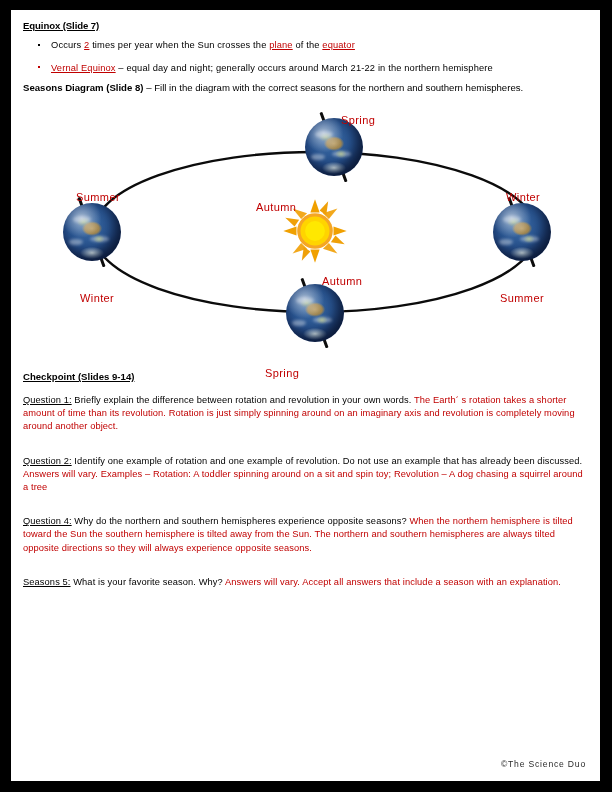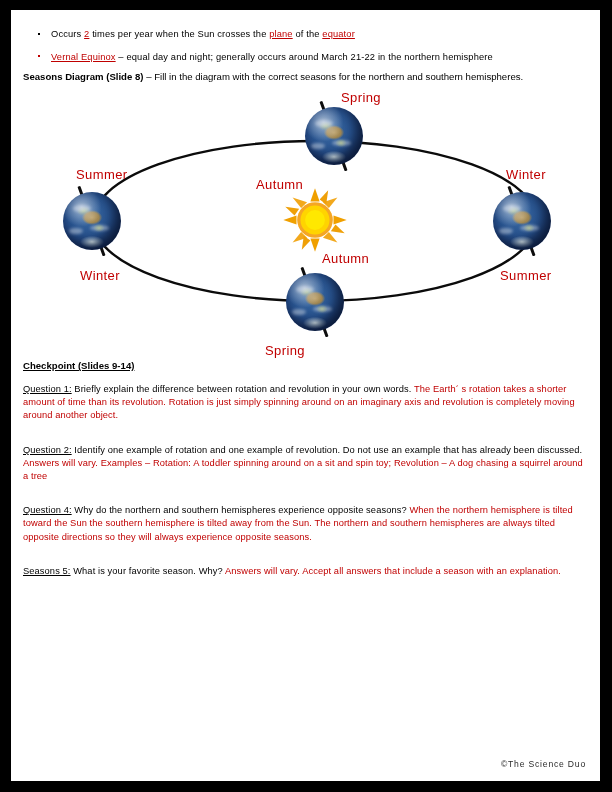--- a/index.html
+++ b/index.html
@@ -106,24 +106,25 @@
     position: absolute;
     width: 3.4px;
     height: 74px;
     background: #0d0d0d;
     border-radius: 1px;
     transform: rotate(-20deg);
     transform-origin: 50% 50%;
   }
   .label {
     position: absolute;
-    font-size: 13px;
+    font-size: 11px;
     color: #C00000;
     white-space: nowrap;
     letter-spacing: 0.4px;
+    margin-top: 13px;
   }
   .sun {
     position: absolute;
     width: 66px; height: 66px;
   }
 
   
   .checkpoint-head {
     font-size: 9.6px;
     font-weight: bold;
@@ -154,20 +155,21 @@
   }
 </style>
 </head>
 <body>
 
 <div class="page-frame">
   <div class="page">
     <div class="content">
 
       <div>
+        <p class="sec-head">Equinox (Slide 7)</p>
         <ul class="bullets" id="equinox-list">
             <li><span class="dot"></span><span>Occurs </span><span class="r-u">2</span><span> times per year when the Sun crosses the </span><span class="r-u">plane</span><span> of the </span><span class="r-u">equator</span></li>
             <li class="red-bullet"><span class="dot"></span><span class="r-u">Vernal Equinox</span><span> – equal day and night; generally occurs around March 21-22 in the northern hemisphere</span></li>
           </ul>
       </div>
 
       <div style="margin-top:-2px;">
         <p class="sec-line">
           <span class="lead">Seasons Diagram (Slide 8)</span><span> – Fill in the diagram with the correct seasons for the northern and southern hemispheres.</span>
         </p>

